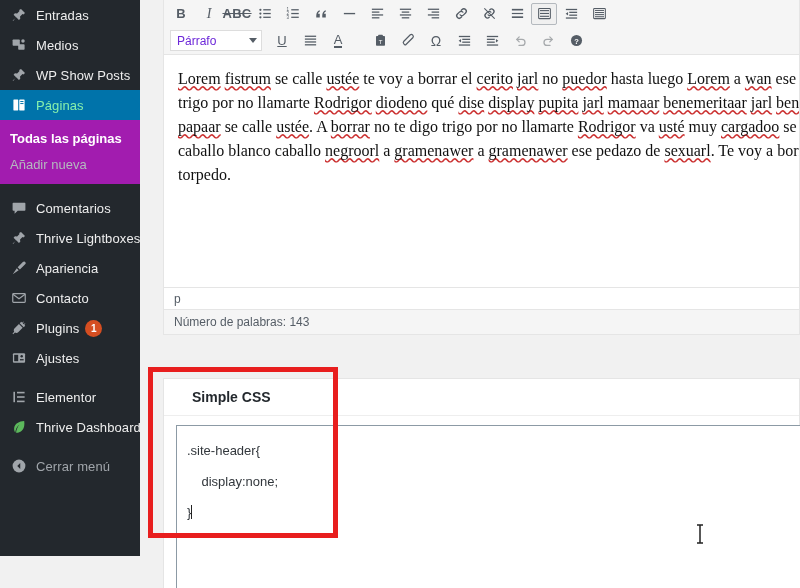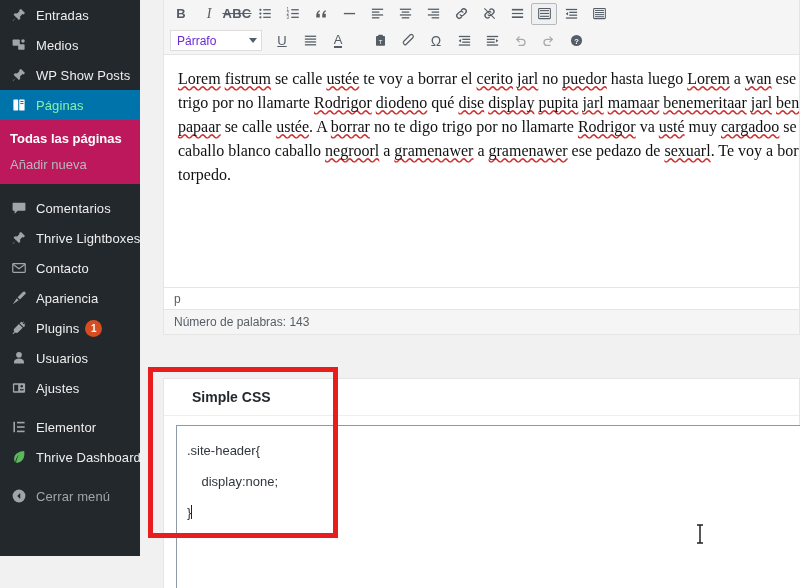--- a/index.html
+++ b/index.html
@@ -57,21 +57,21 @@
   .menu-item.current .mi-ico { color: #fff; }
   .menu-item.current::after {
     content: "";
     position: absolute;
     right: -8px; top: 50%;
     margin-top: -8px;
     border: 8px solid transparent;
     border-left-color: #0073aa;
   }
   .submenu-wrap {
-    background: #be185d;
+    background: #a21caf;
     padding: 6px 0 7px 0;
   }
   .submenu-item {
     padding: 4px 0 4px 10px;
     font-size: 13px;
     color: #b4b9be;
     line-height: 1.35;
   }
   .submenu-item.current {
     color: #fff;
@@ -328,56 +328,47 @@
       <span class="mi-ico">
         <svg width="16" height="16" viewBox="0 0 20 20" fill="currentColor">
             <path d="M12.5 2.5 L17.5 7.5 L15.6 9.4 L14.4 8.8 L11.3 11.9 L11.6 14.6 L9.9 16.3 L6.5 12.9 L2.6 17.4 L2.1 16.9 L6.6 13 L3.2 9.6 L4.9 7.9 L7.6 8.2 L10.7 5.1 L10.1 3.9 Z"></path>
           </svg>
       </span>
       <span class="mi-label">Thrive Lightboxes</span>
     </div>
 
     <div class="menu-item">
       <span class="mi-ico">
+        <svg width="16" height="16" viewBox="0 0 20 20" fill="currentColor">
+            <path d="M17.2 2.2c-.7-.7-1.6-.4-2.4.3L8.3 9.1l2.8 2.8 6.6-6.5c.8-.8 1.1-1.6.5-2.2zM7.2 10.4 2.2 17.8l7.4-5-2.4-2.4z"></path>
+          </svg>
+      </span>
+      <span class="mi-label">Apariencia</span>
+    </div>
+
+    <div class="menu-item">
+      <span class="mi-ico">
         <svg width="16" height="16" viewBox="0 0 20 20" fill="none" stroke="currentColor" stroke-width="1.5">
             <rect x="2.2" y="4.5" width="15.6" height="11" rx="1"></rect>
             <path d="M2.4 5.2 L10 11 L17.6 5.2"></path>
           </svg>
       </span>
       <span class="mi-label">Contacto</span>
     </div>
 
     <div class="menu-item">
       <span class="mi-ico">
         <svg width="16" height="16" viewBox="0 0 20 20" fill="currentColor">
-            <path d="M17.2 2.2c-.7-.7-1.6-.4-2.4.3L8.3 9.1l2.8 2.8 6.6-6.5c.8-.8 1.1-1.6.5-2.2zM7.2 10.4 2.2 17.8l7.4-5-2.4-2.4z"></path>
-          </svg>
-      </span>
-      <span class="mi-label">Apariencia</span>
-    </div>
-
-    <div class="menu-item">
-      <span class="mi-ico">
-        <svg width="16" height="16" viewBox="0 0 20 20" fill="currentColor">
             <path d="M12.8 2.2 10.9 4.1 15.9 9.1 17.8 7.2 16.6 6 18 4.6 17.4 4 16 5.4 14.6 4 16 2.6 15.4 2 14 3.4zM9.9 5.1 4.6 10.4c-1.3 1.3-1.5 3-.6 4.3L1.9 17l.8.8 2.3-2.2c1.3.9 3 .7 4.3-.6l5.3-5.3z"></path>
           </svg>
       </span>
       <span class="mi-label">Plugins</span>
       <span class="badge-count">1</span>
     </div>
 
-    <div class="menu-item">
-      <span class="mi-ico">
-        <svg width="16" height="16" viewBox="0 0 20 20" fill="currentColor">
-            <circle cx="10" cy="6" r="3.6"></circle>
-            <path d="M10 10.6c-3.6 0-6.2 1.9-6.2 4.2V17h12.4v-2.2c0-2.3-2.6-4.2-6.2-4.2z"></path>
-          </svg>
-      </span>
-      <span class="mi-label">Usuarios</span>
-    </div>
 
 
     <div class="menu-item">
       <span class="mi-ico">
         <svg width="16" height="16" viewBox="0 0 20 20" fill="currentColor">
             <rect x="2.4" y="4" width="15.2" height="12" rx="1.4"></rect>
             <rect x="4" y="6" width="5" height="8" fill="#23282d"></rect>
             <circle cx="13.4" cy="7.8" r="1.5" fill="#23282d"></circle>
             <rect x="11.2" y="11.4" width="4.6" height="1.6" fill="#23282d"></rect>
           </svg>

